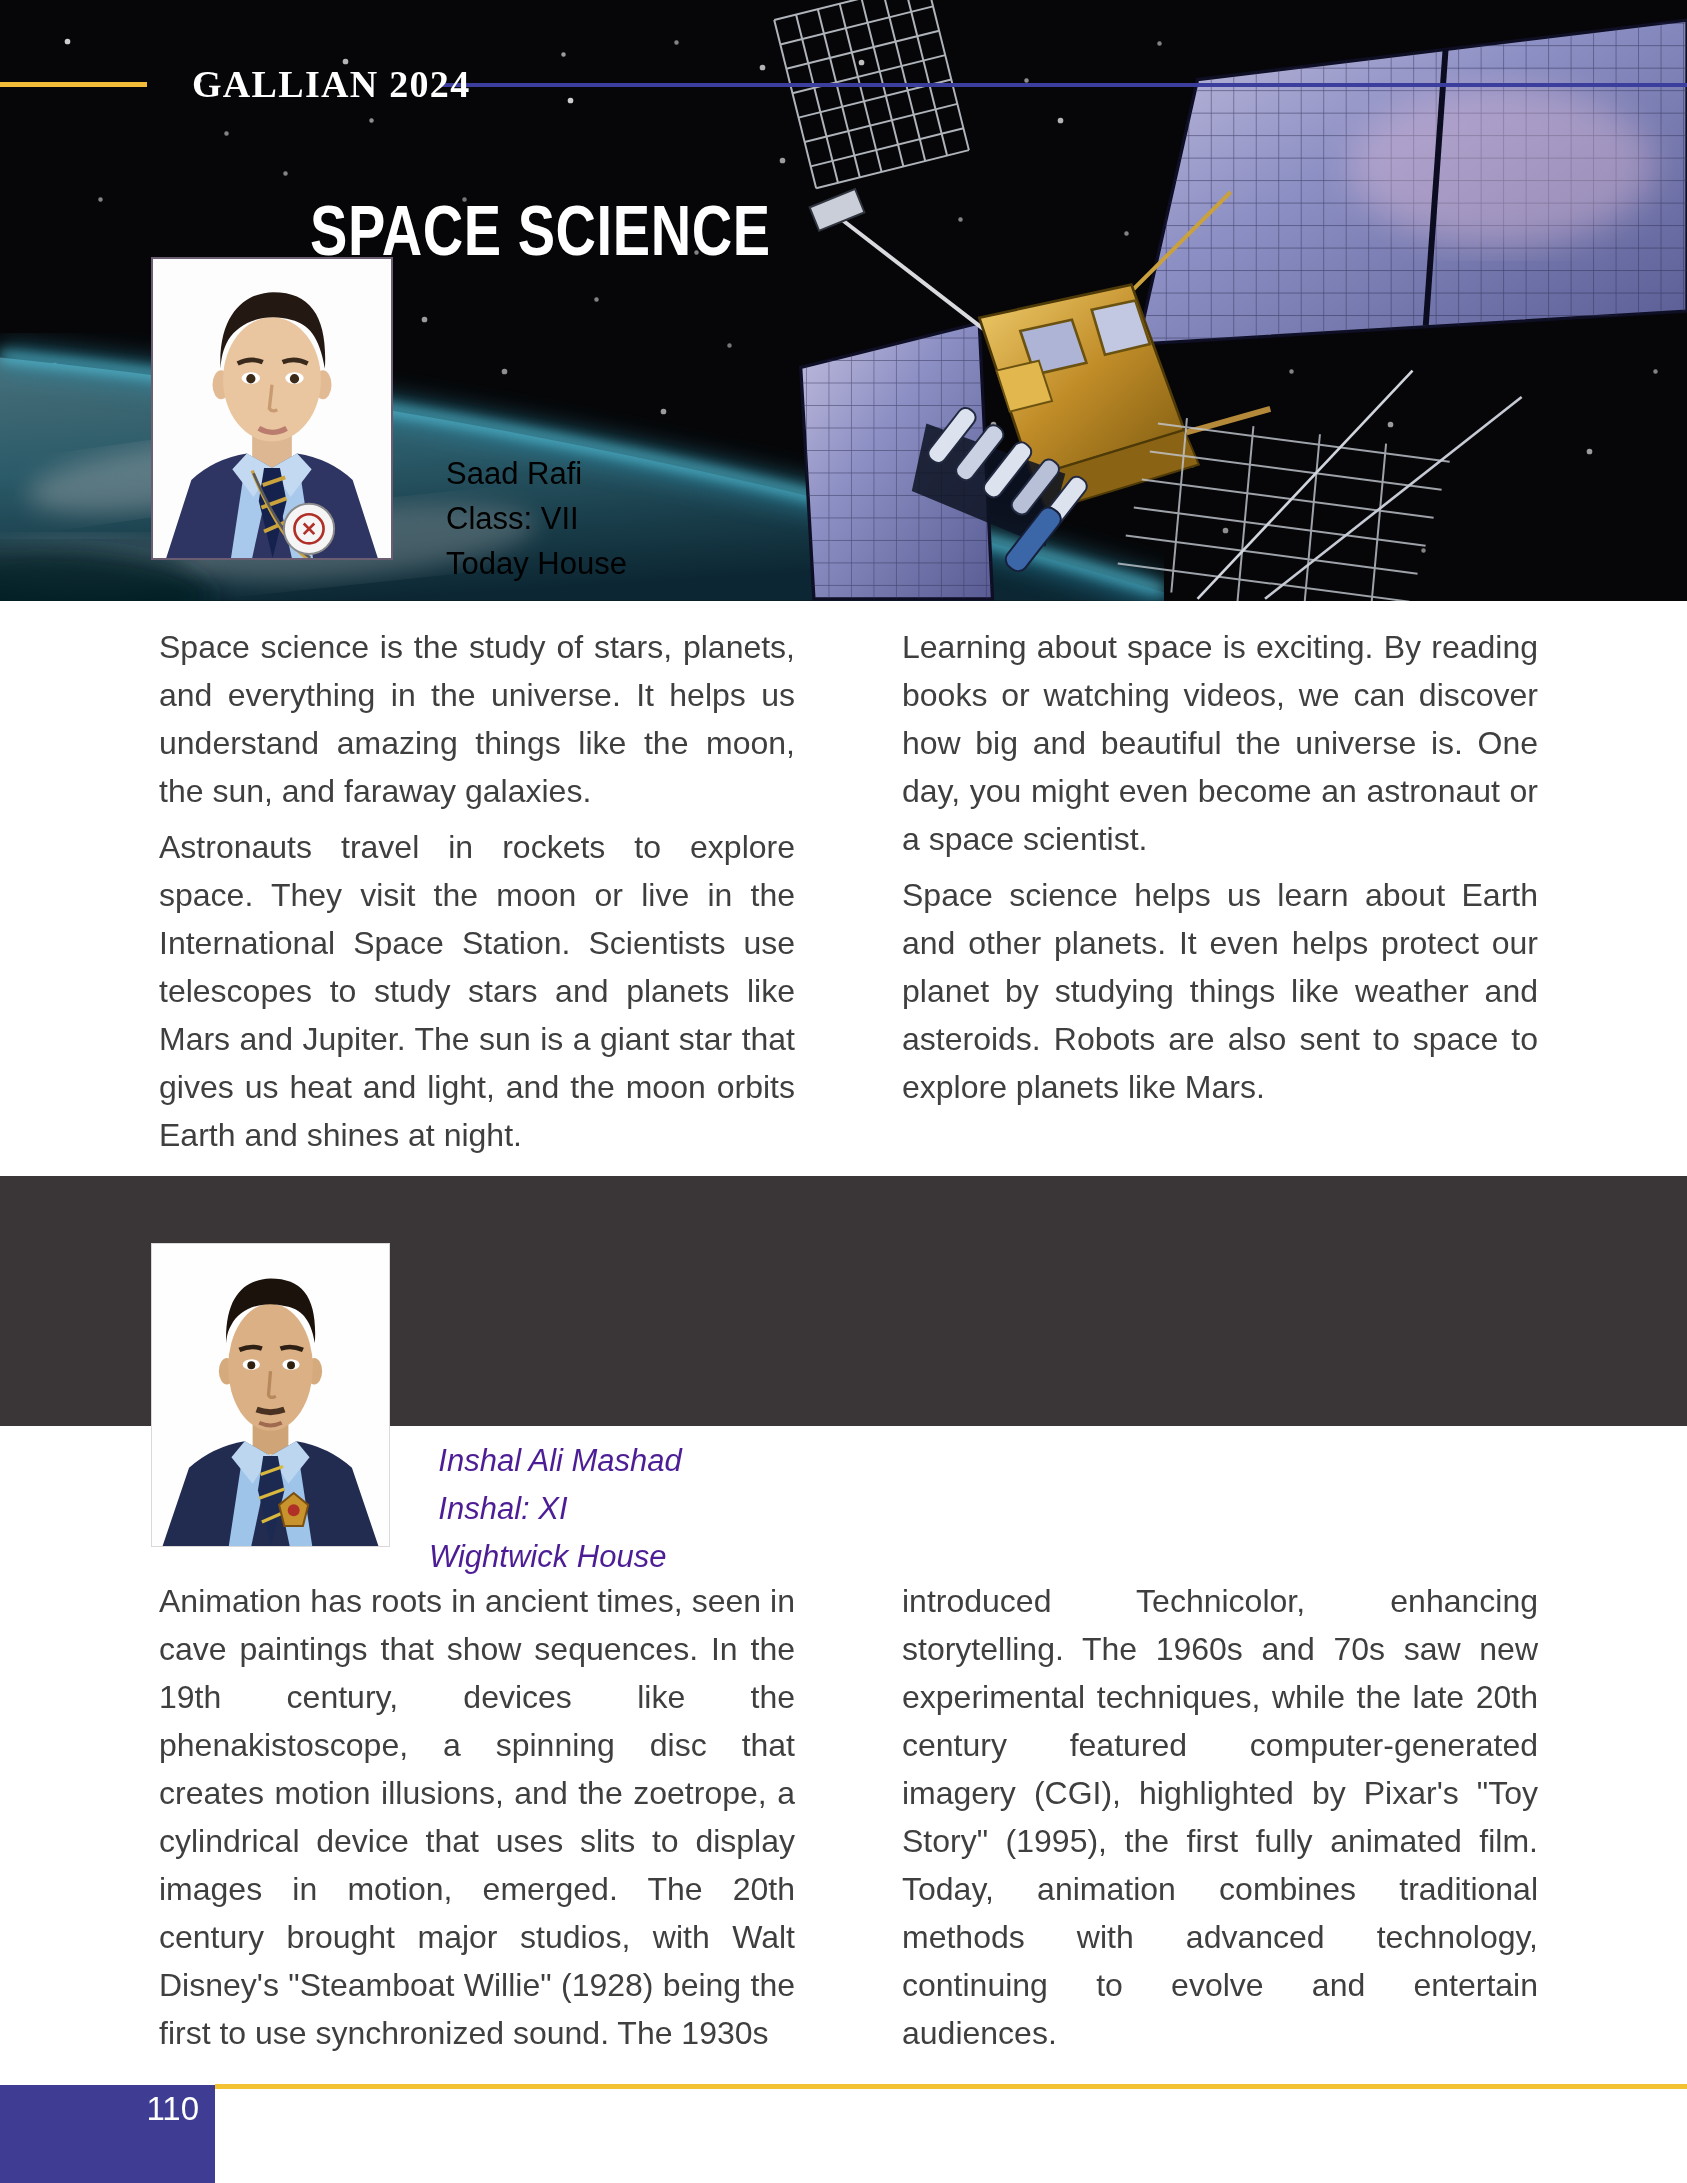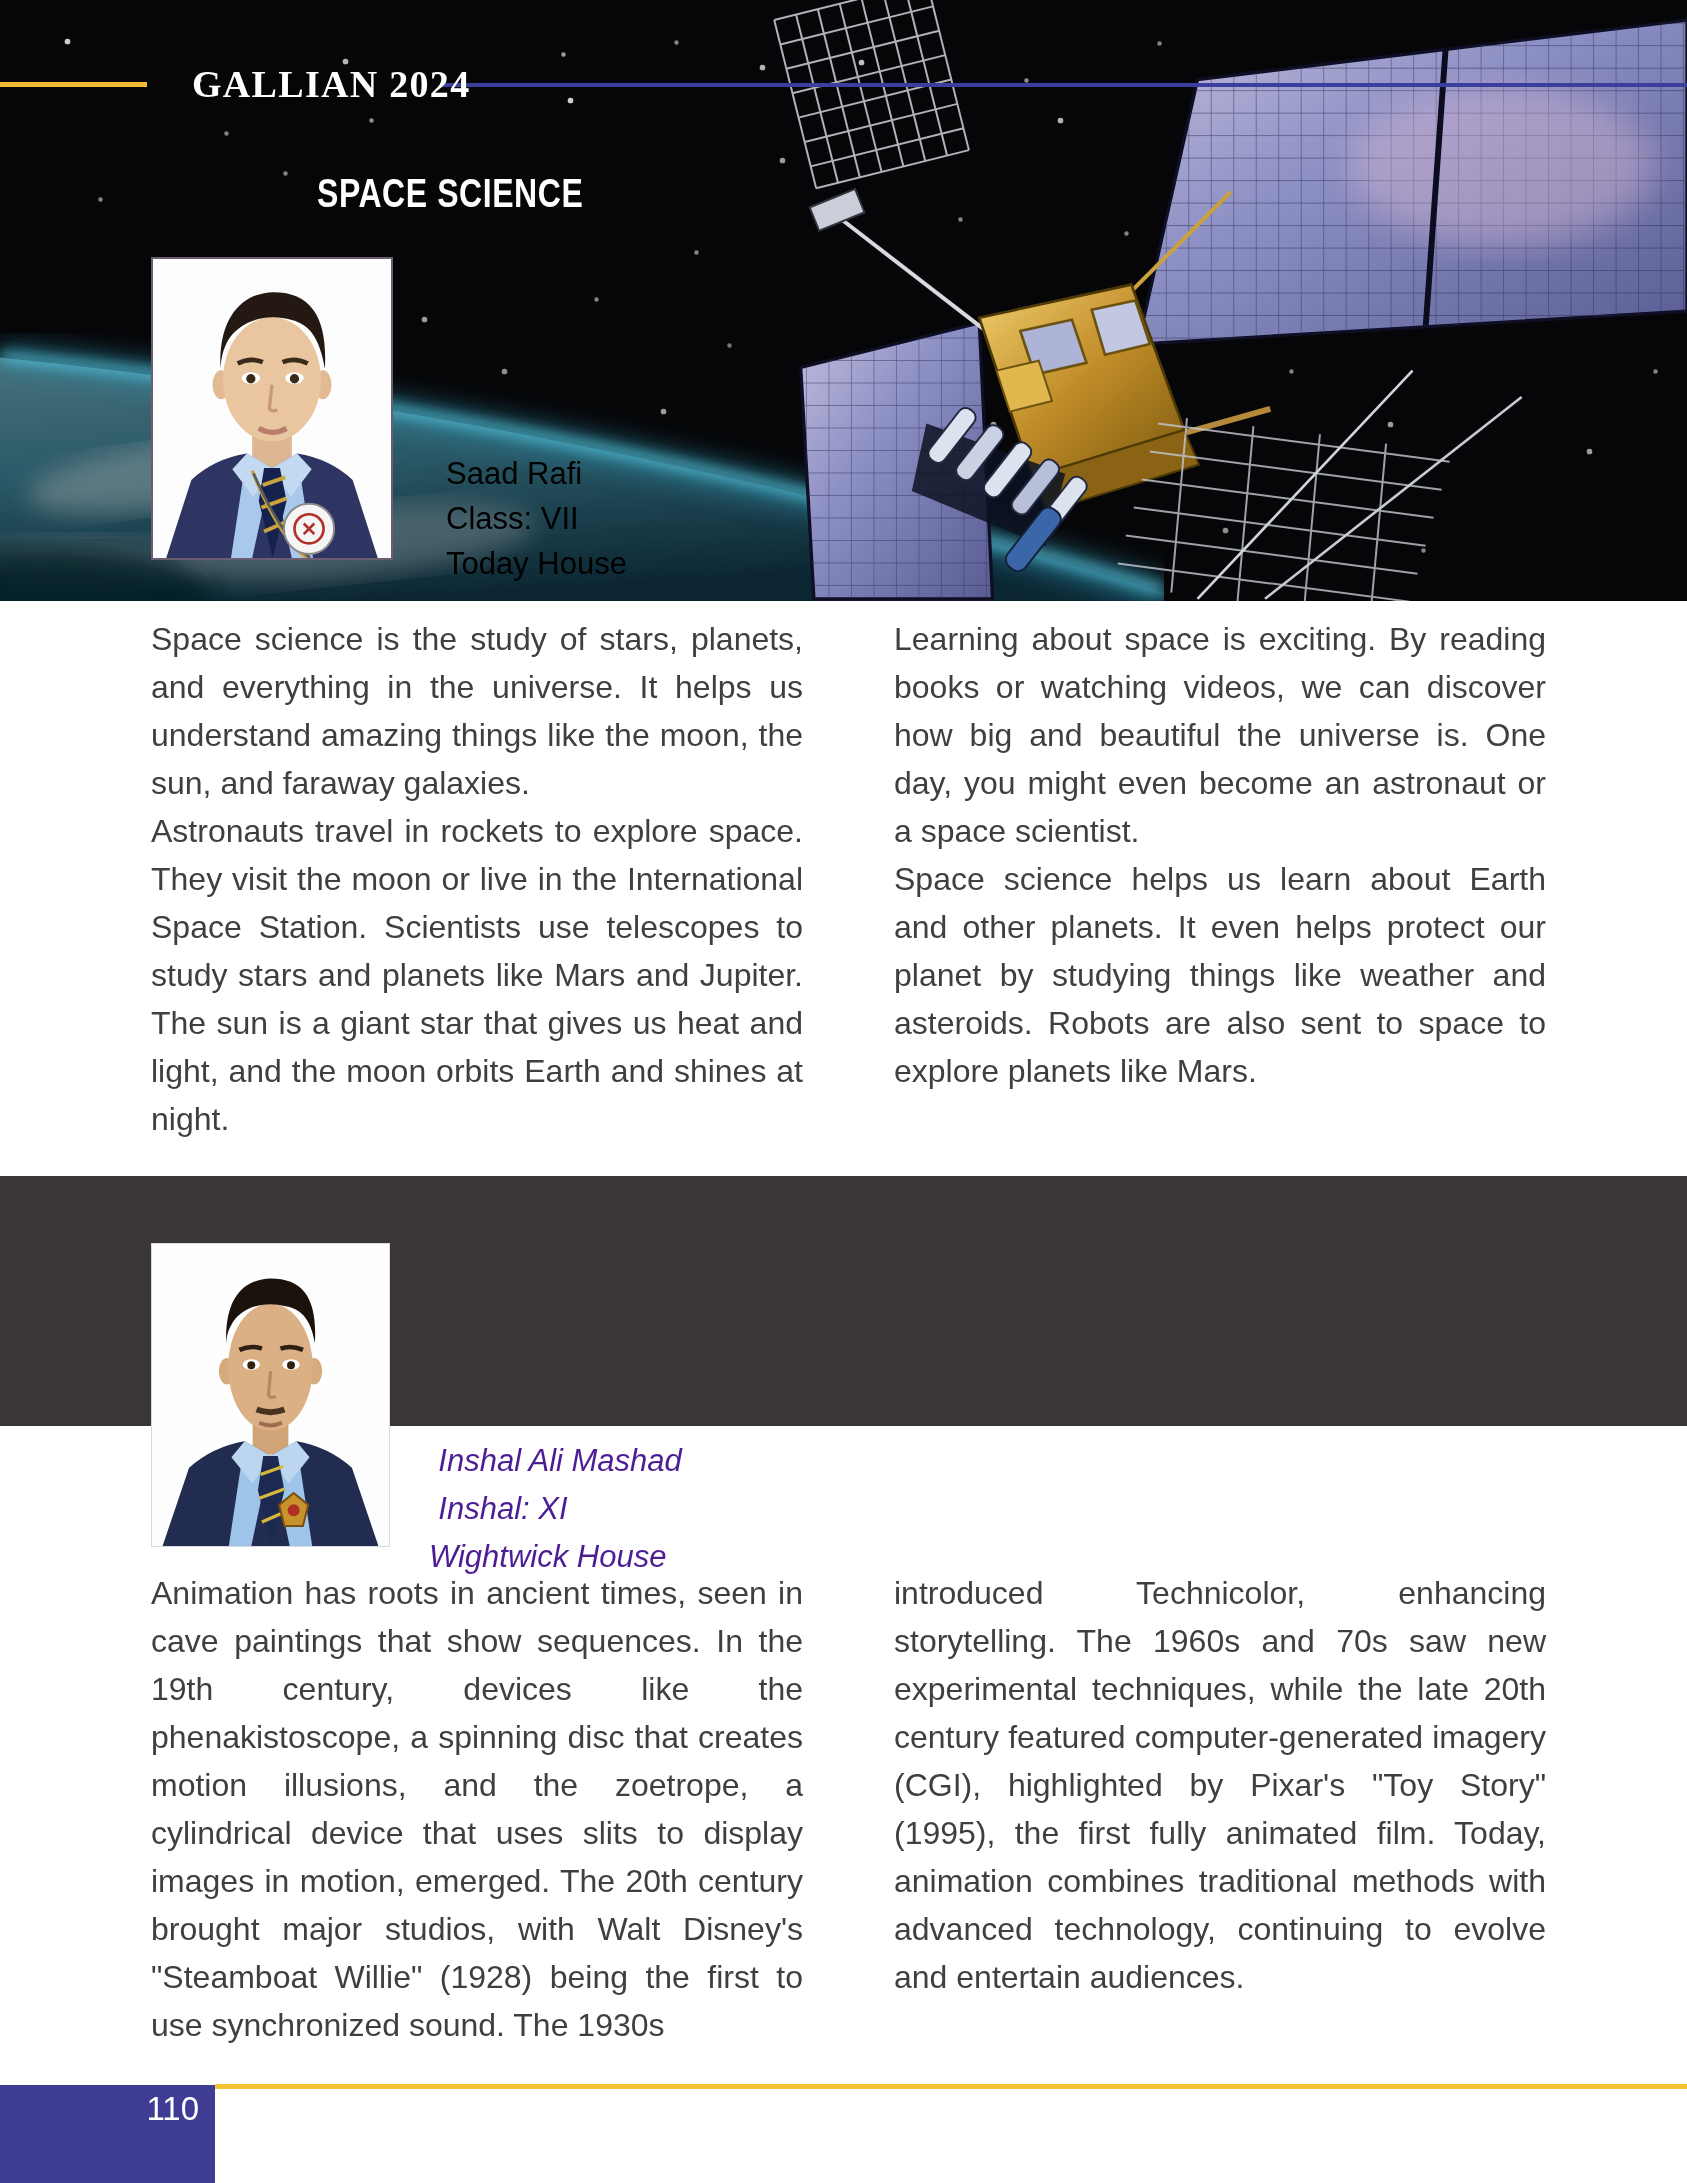--- a/index.html
+++ b/index.html
@@ -34,37 +34,37 @@
       562px 53px 0 0.7px rgba(255,255,255,.6), 1621px 265px 0 0.7px rgba(255,255,255,.5),
       695px 251px 0 0.7px rgba(255,255,255,.5), 1224px 529px 0 1.3px rgba(255,255,255,.55),
       1422px 549px 0 0.7px rgba(255,255,255,.5), 959px 543px 0 1.3px rgba(255,255,255,.5);}
   .earth-svg{position:absolute;left:0;top:258px;width:1164px;height:343px;}
   .sat-svg{position:absolute;left:761px;top:0;width:926px;height:601px;}
 
   .rule-yellow{position:absolute;left:0;top:82px;width:147px;height:5.3px;background:#f2bc38;}
   .rule-blue{position:absolute;left:441px;top:83px;width:1246px;height:4px;background:#3c3e9e;}
   .brand{position:absolute;left:153px;top:62px;font-family:"Liberation Serif",serif;font-weight:700;
          font-size:38px;letter-spacing:1.3px;color:#ffffff;white-space:nowrap;margin-left:39px;}
-  .space-title{position:absolute;left:317px;top:144px;color:#ffffff;font-weight:700;font-size:40px;white-space:nowrap;}
+  .space-title{position:absolute;left:310px;top:144px;color:#ffffff;font-weight:700;font-size:70px;white-space:nowrap;}
   .cond{display:inline-block;transform:scaleX(0.8);transform-origin:0 50%;letter-spacing:0.7px;}
   .cond-center{display:inline-block;transform:scaleX(0.8);transform-origin:50% 50%;letter-spacing:0.7px;}
 
   .photo{position:absolute;background:#fdfdfd;}
   .photo svg{display:block;width:100%;height:100%;}
   .photo-1{left:151px;top:257px;width:238px;height:299px;border:2px solid #6b5d72;}
   .photo-2{left:151px;top:1243px;width:237px;height:302px;border:0.7px solid #d9d9d9;z-index:5;}
 
   .caption{font-size:31px;line-height:45px;white-space:nowrap;}
   .caption-1{position:absolute;left:446px;top:451px;color:#000000;}
   .caption-2{position:absolute;left:429px;top:1437px;color:#4c1d95;line-height:48px;font-style:italic;}
   .caption-2 .ind{padding-left:9.3px;}
 
   
   .col{position:absolute;width:652px;}
-  .col p{margin:0;font-size:32px;line-height:48px;color:#3f3f3f;text-align:justify;}
+  .col p{margin:8px;font-size:32px;line-height:48px;color:#3f3f3f;text-align:justify;}
   .space-left{left:151px;top:615px;}
   .space-right{left:894px;top:615px;}
   .anim-left{left:151px;top:1569px;}
   .anim-right{left:894px;top:1569px;}
 
   
   .band{position:absolute;left:0;top:1176px;width:1687px;height:250px;background:#3a3536;}
   .anim-title{position:absolute;left:0;top:1216px;width:1687px;text-align:center;color:#ffffff;
               font-weight:700;font-size:64px;white-space:nowrap;}
 

